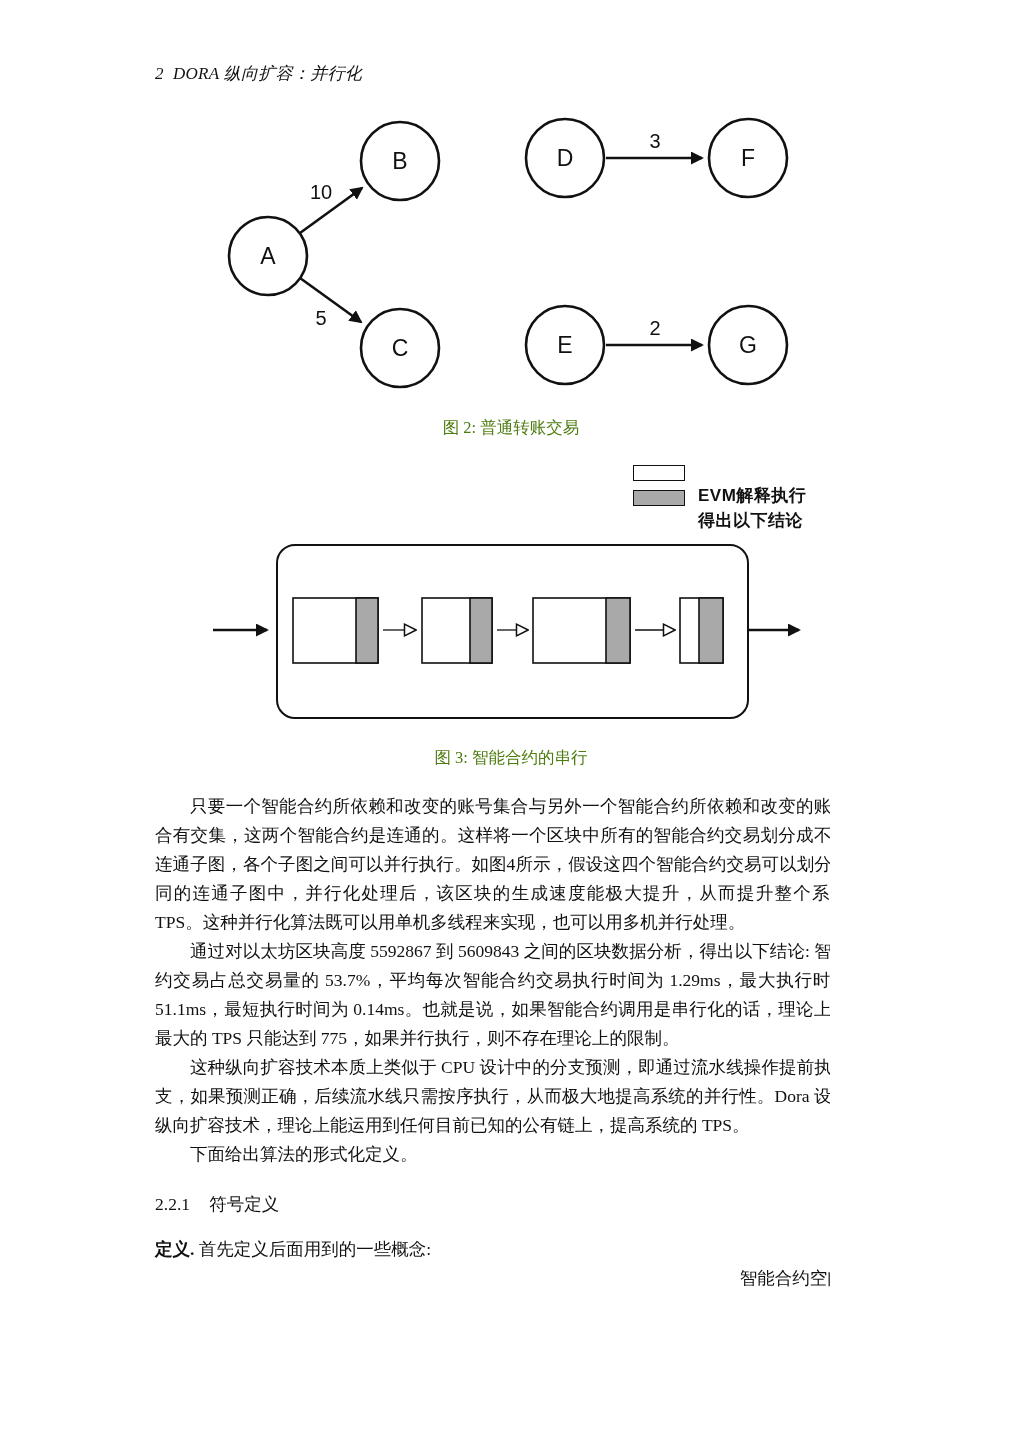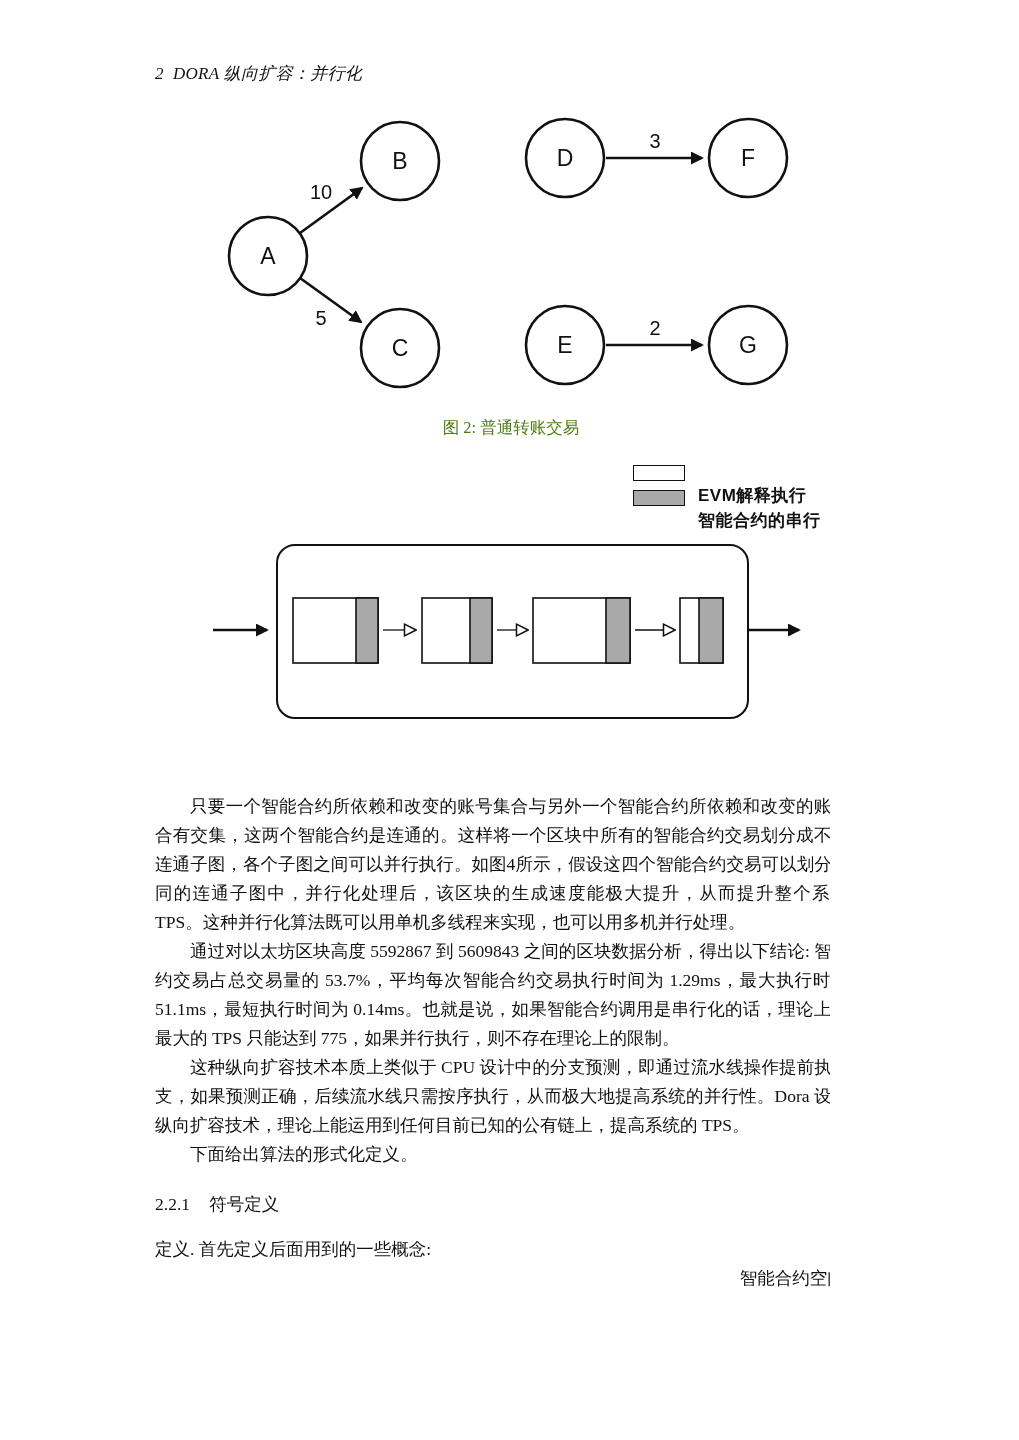--- a/index.html
+++ b/index.html
@@ -64,21 +64,21 @@
     position:absolute; left:155px; top:792px; width:712px;
     font-size:17.5px; line-height:29px; text-align:justify;
   }
   .bodytext p { margin:0; }
   .bodytext p.indent { text-indent:2em; }
 
   .sec-heading { margin-top:21px !important; font-weight:normal; text-align:left; }
   .sec-heading .sec-num { margin-right:1.1em; }
 
   .def-para  { margin-top:16px !important; text-align:left; }
-  .def-lead  { font-weight:normal; }
+  .def-lead  { font-weight:bold; }
   .def-item  { text-indent:2em; text-align:right; }
 </style>
 </head>
 <body>
 
 <div class="page">
 
   <div class="header">
     <span class="header-left">2  DORA 纵向扩容：并行化</span>
     <span class="header-right">4</span>
@@ -142,21 +142,21 @@
 
   <div class="caption fig2-caption">图 2: 普通转账交易</div>
 
   <div class="legend">
     <div class="legend-row">
       <span class="swatch"></span>
       <span class="legend-label">EVM解释执行</span>
     </div>
     <div class="legend-row">
       <span class="swatch gray"></span>
-      <span class="legend-label">智能合约的串行</span>
+      <span class="legend-label">得出以下结论</span>
     </div>
   </div>
 
   <div class="fig3-wrap">
     <svg width="605" height="185" viewBox="0 0 605 185">
       <defs>
         <marker id="arrowSolid3" viewBox="0 0 10 10" refX="8.5" refY="5" markerWidth="13" markerHeight="13" orient="auto" markerUnits="userSpaceOnUse">
           <path d="M0,0 L10,5 L0,10 Z" fill="#111"></path>
         </marker>
         <marker id="arrowOpen3" viewBox="0 0 12 12" refX="10" refY="6" markerWidth="14" markerHeight="14" orient="auto" markerUnits="userSpaceOnUse">
@@ -188,20 +188,21 @@
 
       <g>
         <rect class="blk-white" x="475" y="58" width="43" height="65"></rect>
         <rect class="blk-gray" x="494" y="58" width="24" height="65"></rect>
       </g>
 
       <line class="thick-arrow" x1="543" y1="90" x2="594" y2="90" marker-end="url(#arrowSolid3)"></line>
     </svg>
   </div>
 
+  <div class="caption fig3-caption">图 3: 智能合约的串行</div>
 
   <div class="bodytext">
     <p class="indent">只要一个智能合约所依赖和改变的账号集合与另外一个智能合约所依赖和改变的账号集合有交集，这两个智能合约是连通的。这样将一个区块中所有的智能合约交易划分成不同的连通子图，各个子图之间可以并行执行。如图4所示，假设这四个智能合约交易可以划分在不同的连通子图中，并行化处理后，该区块的生成速度能极大提升，从而提升整个系统的 TPS。这种并行化算法既可以用单机多线程来实现，也可以用多机并行处理。</p>
     <p class="indent">通过对以太坊区块高度 5592867 到 5609843 之间的区块数据分析，得出以下结论: 智能合约交易占总交易量的 53.7%，平均每次智能合约交易执行时间为 1.29ms，最大执行时间为 51.1ms，最短执行时间为 0.14ms。也就是说，如果智能合约调用是串行化的话，理论上系统最大的 TPS 只能达到 775，如果并行执行，则不存在理论上的限制。</p>
     <p class="indent">这种纵向扩容技术本质上类似于 CPU 设计中的分支预测，即通过流水线操作提前执行分支，如果预测正确，后续流水线只需按序执行，从而极大地提高系统的并行性。Dora 设计的纵向扩容技术，理论上能运用到任何目前已知的公有链上，提高系统的 TPS。</p>
     <p class="indent">下面给出算法的形式化定义。</p>
 
     <p class="sec-heading"><span class="sec-num">2.2.1</span><span class="sec-title">符号定义</span></p>
 
     <p class="def-para"><span class="def-lead">定义.</span> <span>首先定义后面用到的一些概念:</span></p>

